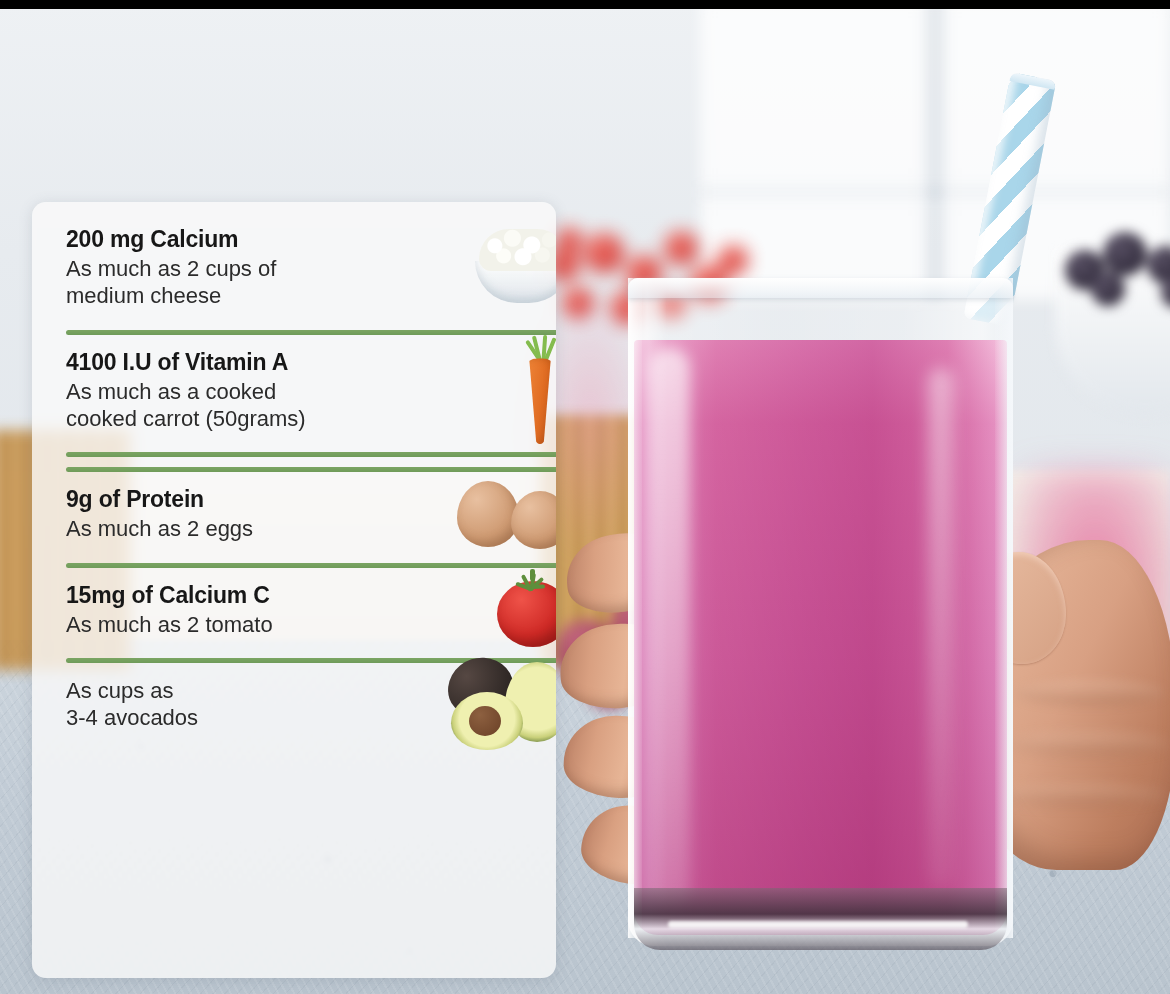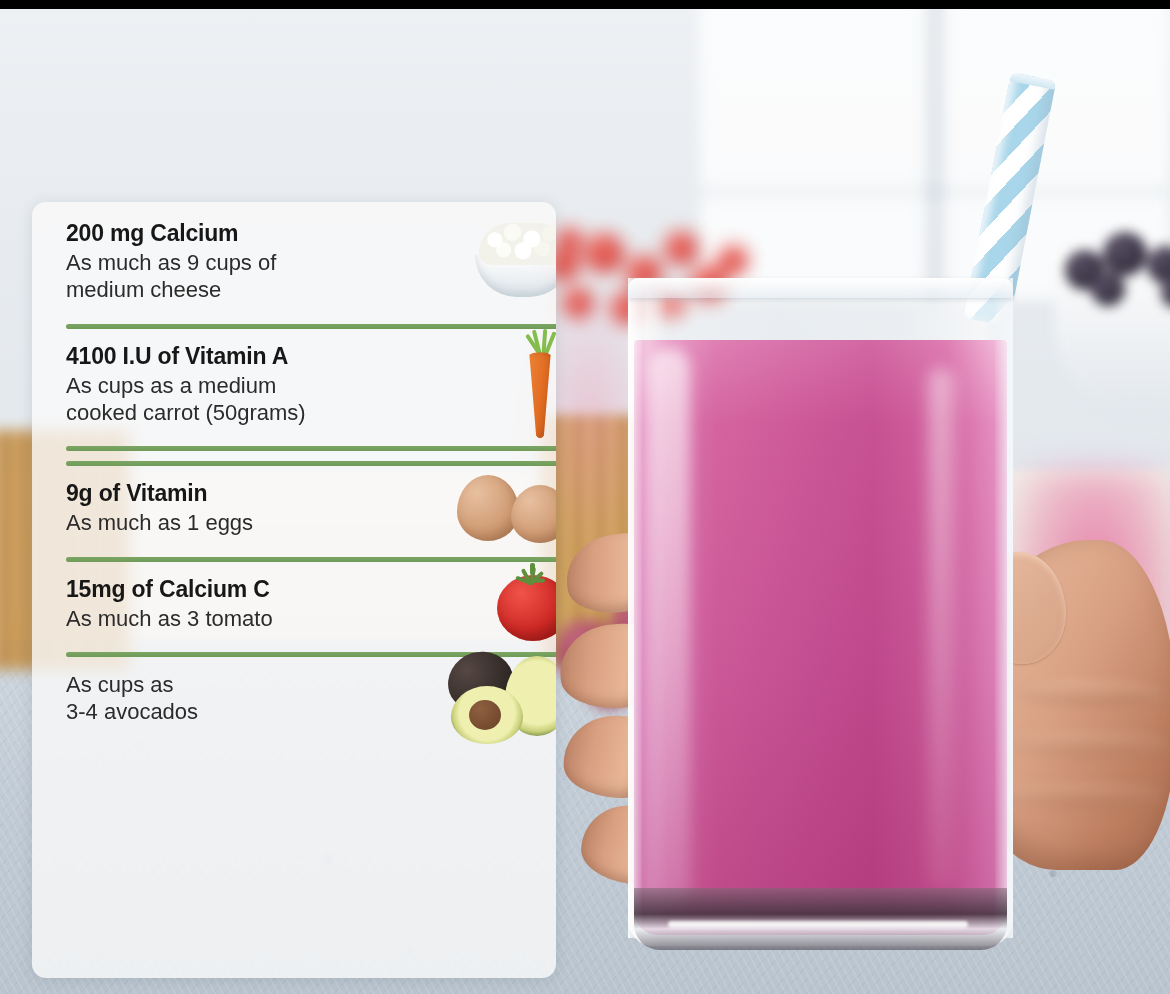--- a/index.html
+++ b/index.html
@@ -227,21 +227,21 @@
 
   
   .card{
     position:absolute;left:32px;top:202px;width:524px;height:776px;
     background:rgba(250,250,250,.80);
     border-radius:14px;
     box-shadow:0 2px 14px rgba(90,100,115,.18);
     backdrop-filter:blur(2px);
     overflow:hidden;
   }
-  .rows{position:absolute;left:0;top:4px;width:573px;}
+  .rows{position:absolute;left:0;top:10px;width:573px;}
   .row{position:relative;padding:14px 22px 10px 34px;}
   .row-text{position:relative;z-index:2;max-width:330px;}
   .nutrient{
     font-size:23px;font-weight:700;color:#171717;letter-spacing:-.2px;
     line-height:1.18;margin:0 0 2px 0;
   }
   .equiv{
     font-size:22px;font-weight:400;color:#2b2b2b;line-height:1.24;margin:0;
   }
   .divider{
@@ -400,64 +400,64 @@
   </div>
 
   <div class="topbar"></div>
 
 
   <div class="card">
     <div class="rows" id="rows">
         <div class="row">
           <div class="row-text">
             <p class="nutrient">200 mg Calcium</p>
-            <p class="equiv"><span>As much as 9 cups of</span><br><span>medium cheese</span></p>
+            <p class="equiv"><span>As much as 2 cups of</span><br><span>medium cheese</span></p>
           </div>
           <div class="icon">
             <div class="ic cheese-bowl">
               <div class="cheese-glass"></div>
               <div class="cheese-curds"></div>
             </div>
           </div>
         </div>
         <div class="divider" style="background: linear-gradient(rgb(123, 165, 99), rgb(111, 155, 89));"></div>
         <div class="row">
           <div class="row-text">
             <p class="nutrient">4100 I.U of Vitamin A</p>
-            <p class="equiv"><span>As cups as a medium</span><br><span>cooked carrot (50grams)</span></p>
+            <p class="equiv"><span>As much as a cooked</span><br><span>cooked carrot (50grams)</span></p>
           </div>
           <div class="icon">
             <div class="ic carrot">
               <div class="carrot-top" style="left:28px;top:4.428571428571429px;width:4px;height:22px;transform:rotate(-34deg);"></div>
               <div class="carrot-top" style="left:30px;top:3px;width:4px;height:30px;transform:rotate(-14deg);"></div>
               <div class="carrot-top" style="left:32px;top:2.2857142857142856px;width:4px;height:32px;transform:rotate(4deg);"></div>
               <div class="carrot-top" style="left:34px;top:3.571428571428571px;width:4px;height:26px;transform:rotate(22deg);"></div>
               <div class="carrot-body"></div>
             </div>
           </div>
         </div>
         <div class="divider" style="background: linear-gradient(rgb(123, 165, 99), rgb(111, 155, 89));"></div>
         <div class="divider" style="background: linear-gradient(rgb(123, 165, 99), rgb(111, 155, 89));"></div>
         <div class="row">
           <div class="row-text">
-            <p class="nutrient">9g of Vitamin</p>
-            <p class="equiv"><span>As much as 1 eggs</span></p>
+            <p class="nutrient">9g of Protein</p>
+            <p class="equiv"><span>As much as 2 eggs</span></p>
           </div>
           <div class="icon">
             <div class="ic eggs">
               <div class="egg" style="left:0;top:4px;width:62px;height:66px;"></div>
               <div class="egg" style="left:54px;top:14px;width:58px;height:58px;"></div>
             </div>
           </div>
         </div>
         <div class="divider" style="background: linear-gradient(rgb(123, 165, 99), rgb(111, 155, 89));"></div>
         <div class="row">
           <div class="row-text">
             <p class="nutrient">15mg of Calcium C</p>
-            <p class="equiv"><span>As much as 3 tomato</span></p>
+            <p class="equiv"><span>As much as 2 tomato</span></p>
           </div>
           <div class="icon">
             <div class="ic tomato">
               <div class="tomato-body"></div>
               <div class="tomato-leaf" style="left:34px;top:4px;width:4px;height:16px;transform:rotate(-70deg);"></div>
               <div class="tomato-leaf" style="left:34px;top:4px;width:4px;height:18px;transform:rotate(-28deg);"></div>
               <div class="tomato-leaf" style="left:34px;top:4px;width:4px;height:18px;transform:rotate(10deg);"></div>
               <div class="tomato-leaf" style="left:34px;top:4px;width:4px;height:16px;transform:rotate(48deg);"></div>
               <div class="tomato-leaf" style="left:34px;top:4px;width:4px;height:14px;transform:rotate(88deg);"></div>
               <div class="tomato-leaf" style="left:35px;top:0;width:5px;height:12px;transform:rotate(0deg);"></div>

